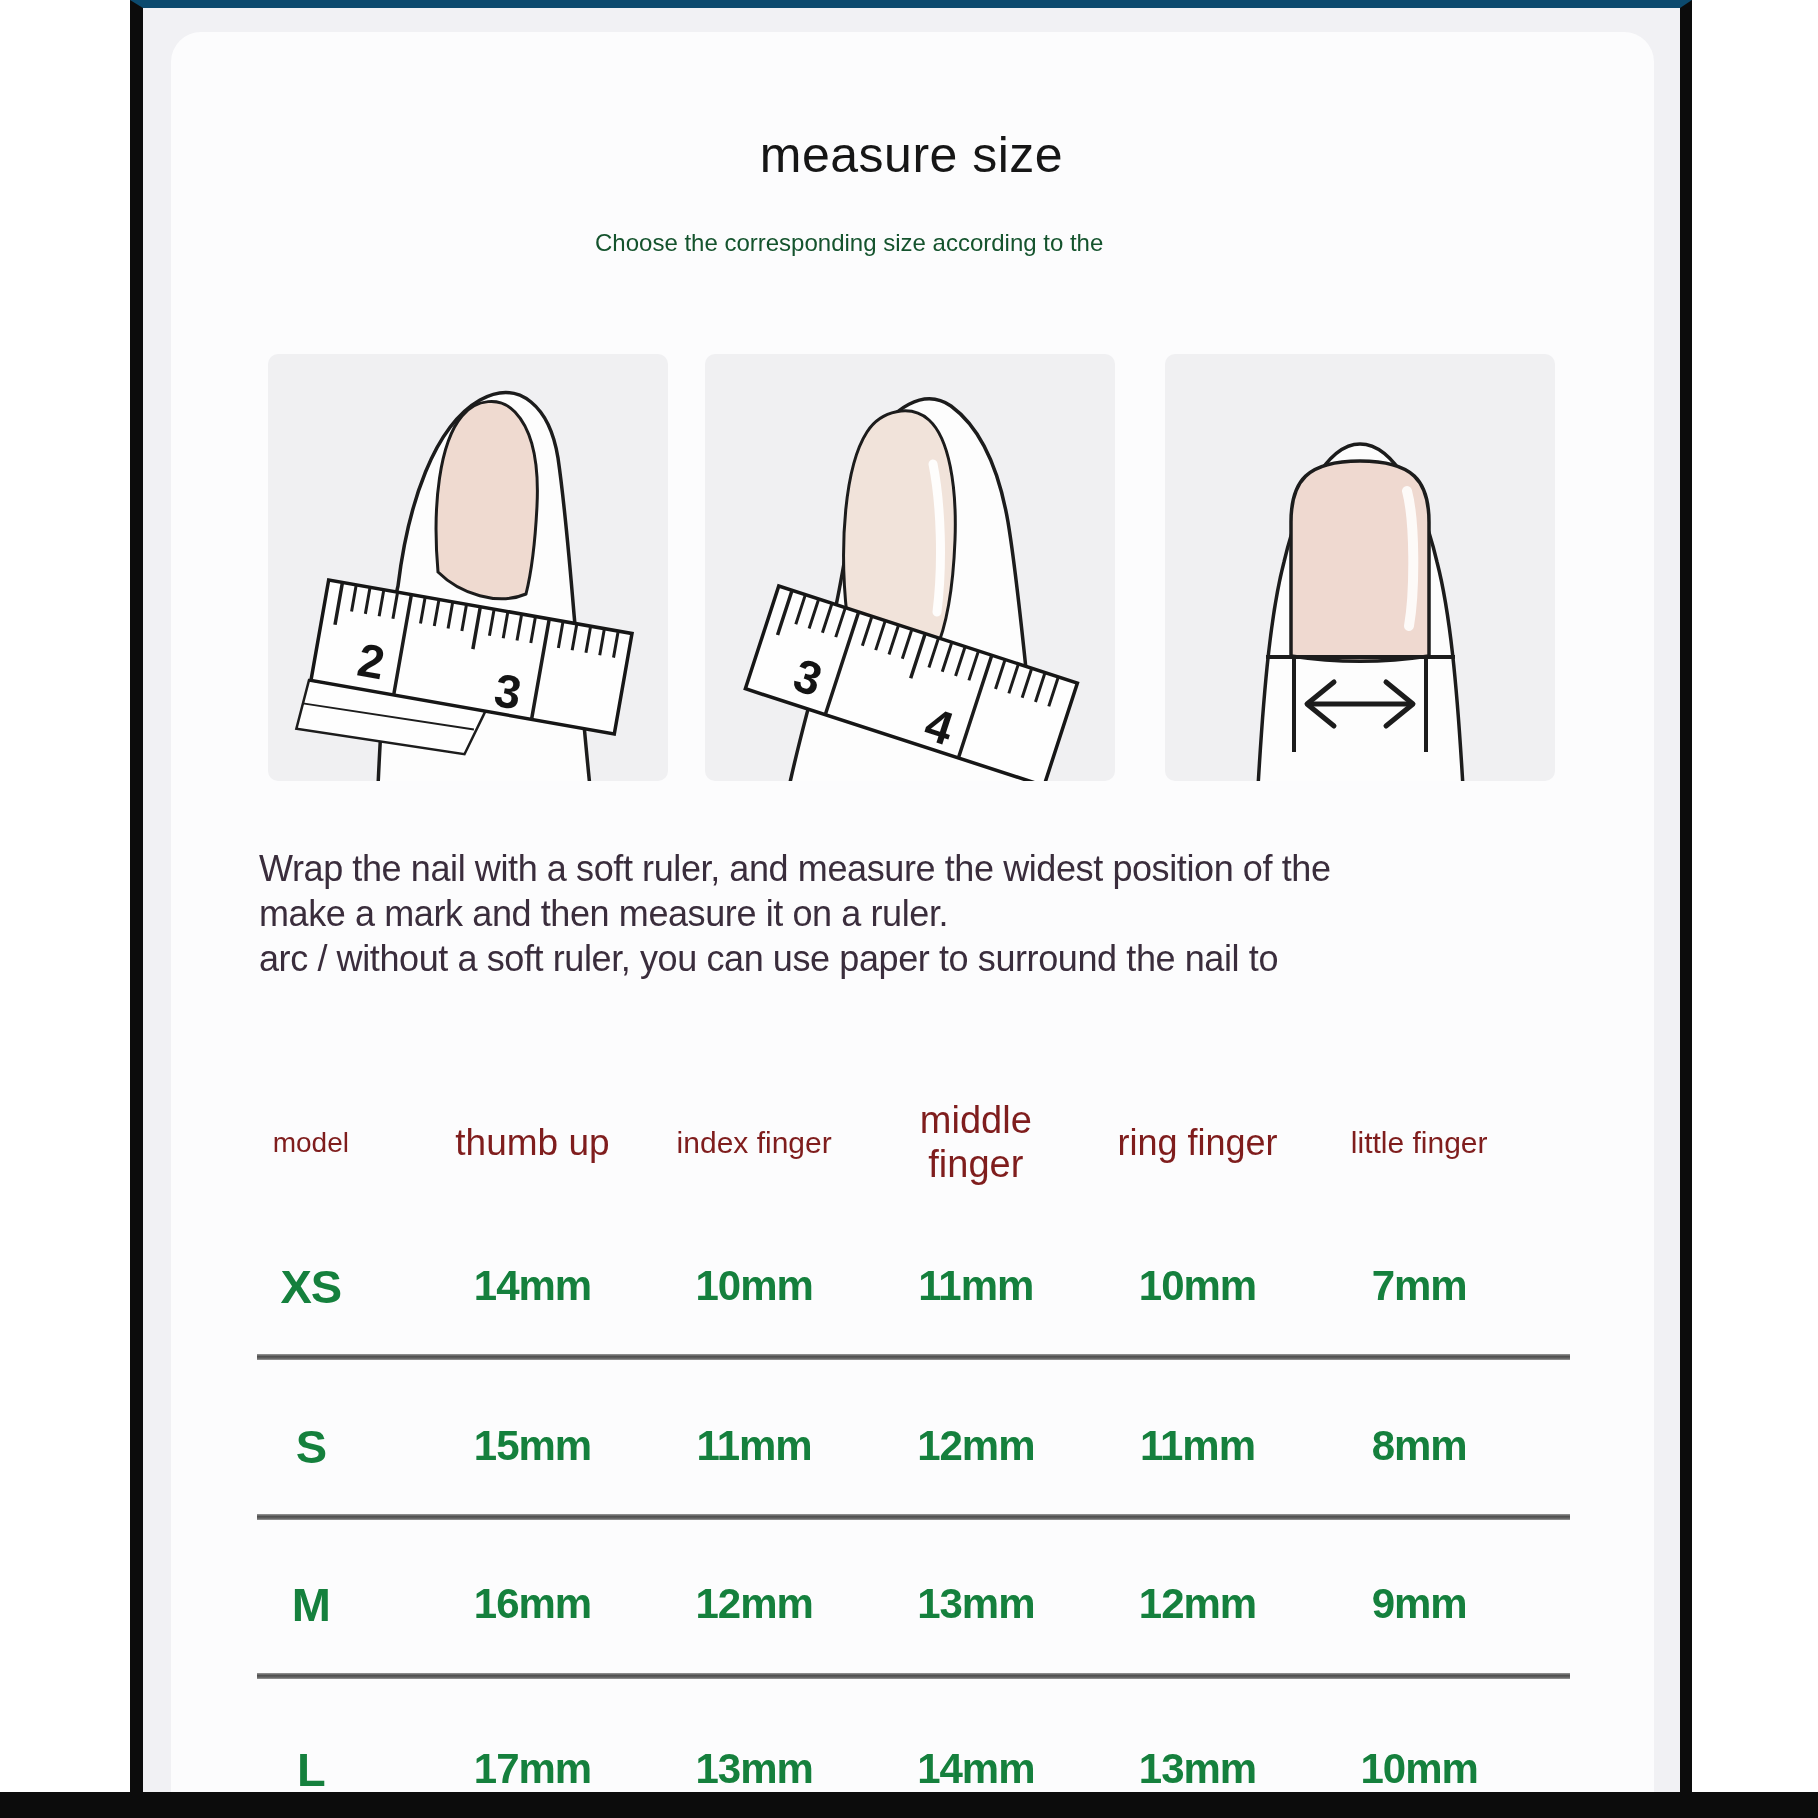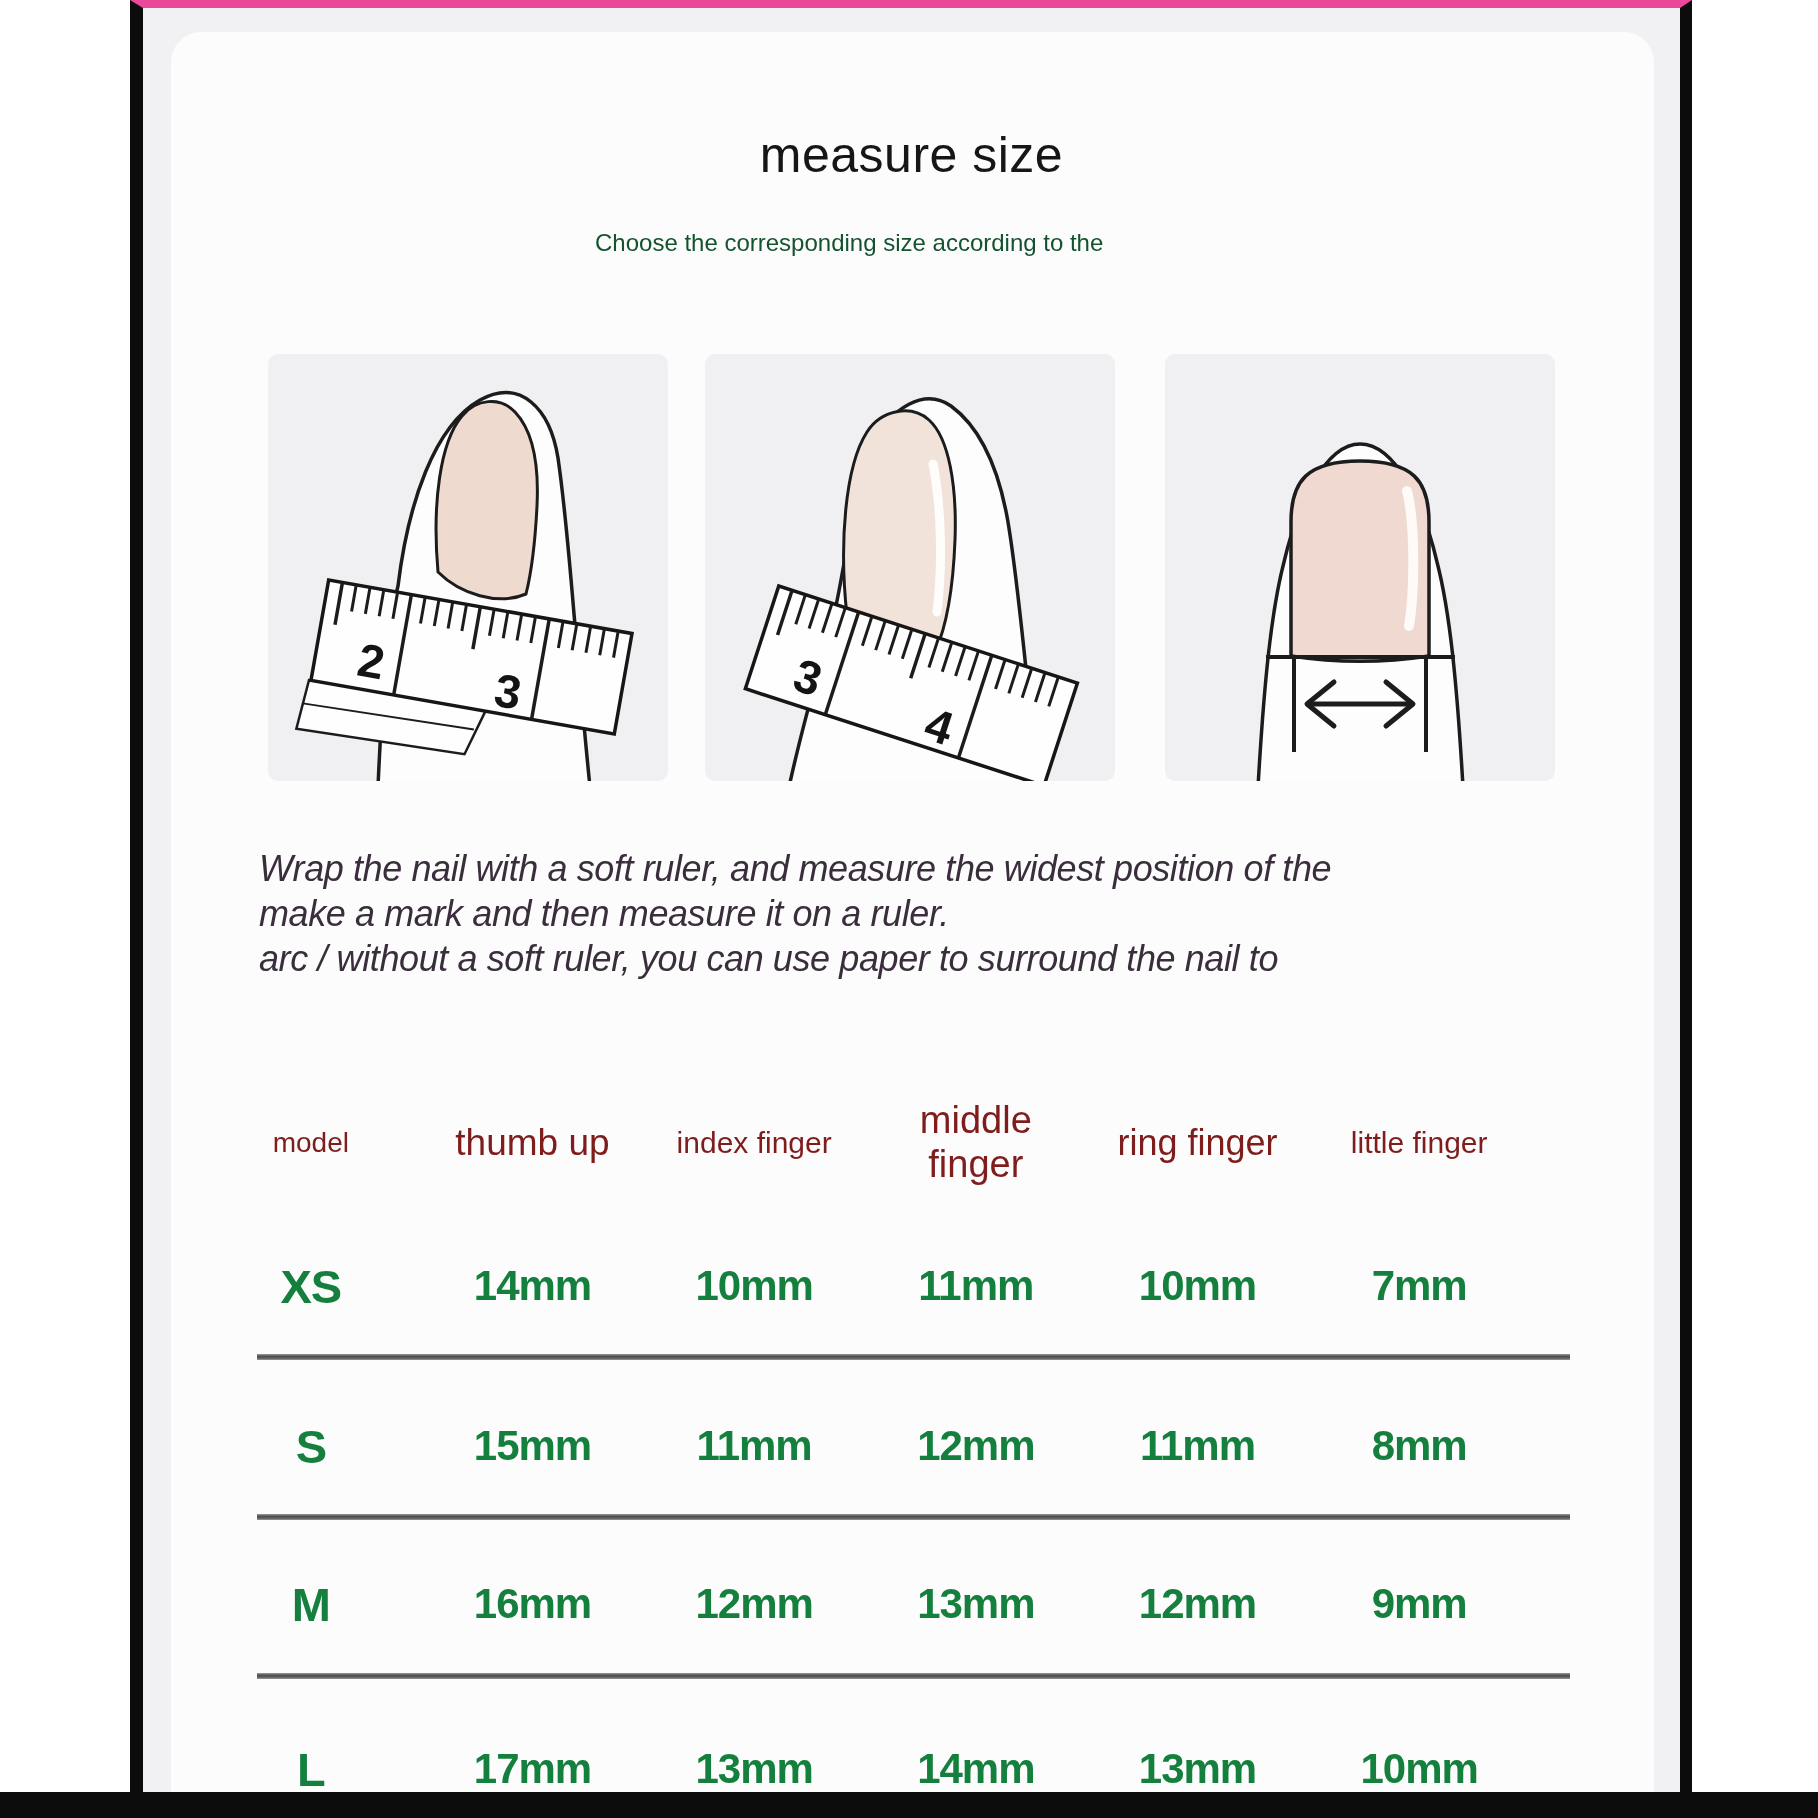--- a/index.html
+++ b/index.html
@@ -1,37 +1,37 @@
 <!DOCTYPE html>
 <html><head>
 <meta charset="utf-8">
 <style>
   html,body{margin:0;padding:0;background:#ffffff;}
   .page{position:relative;width:1818px;height:1818px;background:#ffffff;overflow:hidden;
         font-family:"Liberation Sans","DejaVu Sans",sans-serif;color:#1b1b1b;}
   .frame{position:absolute;left:130px;top:0;width:1562px;height:1796px;box-sizing:border-box;
-         border-top:8px solid #ec4899;border-left:13px solid #0c0c0c;border-right:12px solid #0c0c0c;
+         border-top:8px solid #0c4a6e;border-left:13px solid #0c0c0c;border-right:12px solid #0c0c0c;
          background:#f1f1f4;}
   .card{position:absolute;left:28px;top:24px;right:26px;bottom:0;background:#fcfcfd;border-radius:30px 30px 0 0;}
   .bottom-bar{position:absolute;left:0;top:1792px;width:1818px;height:26px;background:#0c0c0c;}
 
   .title{position:absolute;left:0;top:118px;width:100%;margin:0;text-align:center;
          font-size:50px;font-weight:400;letter-spacing:0.5px;color:#161616;}
   .subtitle{position:absolute;left:452px;top:220px;font-size:24px;line-height:30px;color:#14532d;}
 
   .panel{position:absolute;top:346px;height:427px;background:#f0f0f2;border-radius:10px;overflow:hidden;}
   .panel svg{display:block;}
   .p1{left:125px;width:400px;}
   .p2{left:562px;width:410px;}
   .p3{left:1022px;width:390px;}
   .panel svg text{font-family:"Liberation Sans","DejaVu Sans",sans-serif;font-weight:700;font-size:47px;fill:#141414;}
 
   .instructions{position:absolute;left:116px;top:838px;font-size:36px;line-height:45px;
                 letter-spacing:-0.4px;color:#3a2d3c;}
-  .instructions div{white-space:nowrap;font-style:italic;}
+  .instructions div{white-space:nowrap;}
 
   .thead,.trow{position:absolute;left:57px;width:1330px;display:grid;
                grid-template-columns:repeat(6,1fr);align-items:center;justify-items:center;}
   .thead{top:1080px;height:110px;color:#7f1d1d;}
   .hc0{font-size:28px;}
   .hc1{font-size:37px;}
   .hc2{font-size:30px;}
   .hc3{font-size:38px;width:160px;text-align:center;line-height:1.15;}
   .hc4{font-size:36px;text-align:center;}
   .hc5{font-size:30px;}

